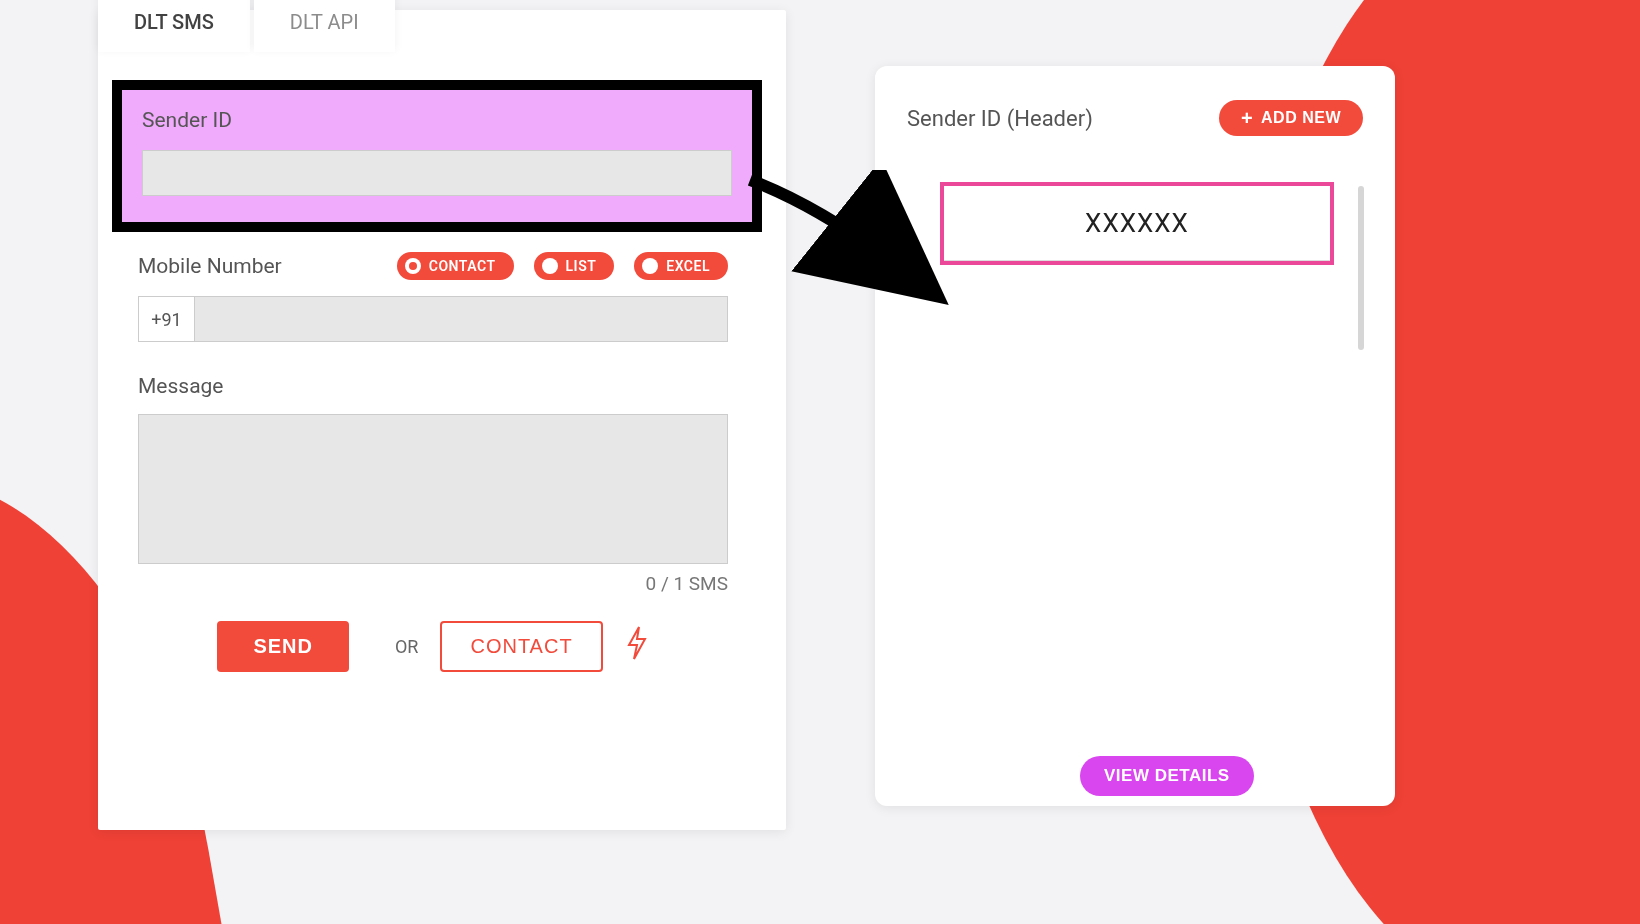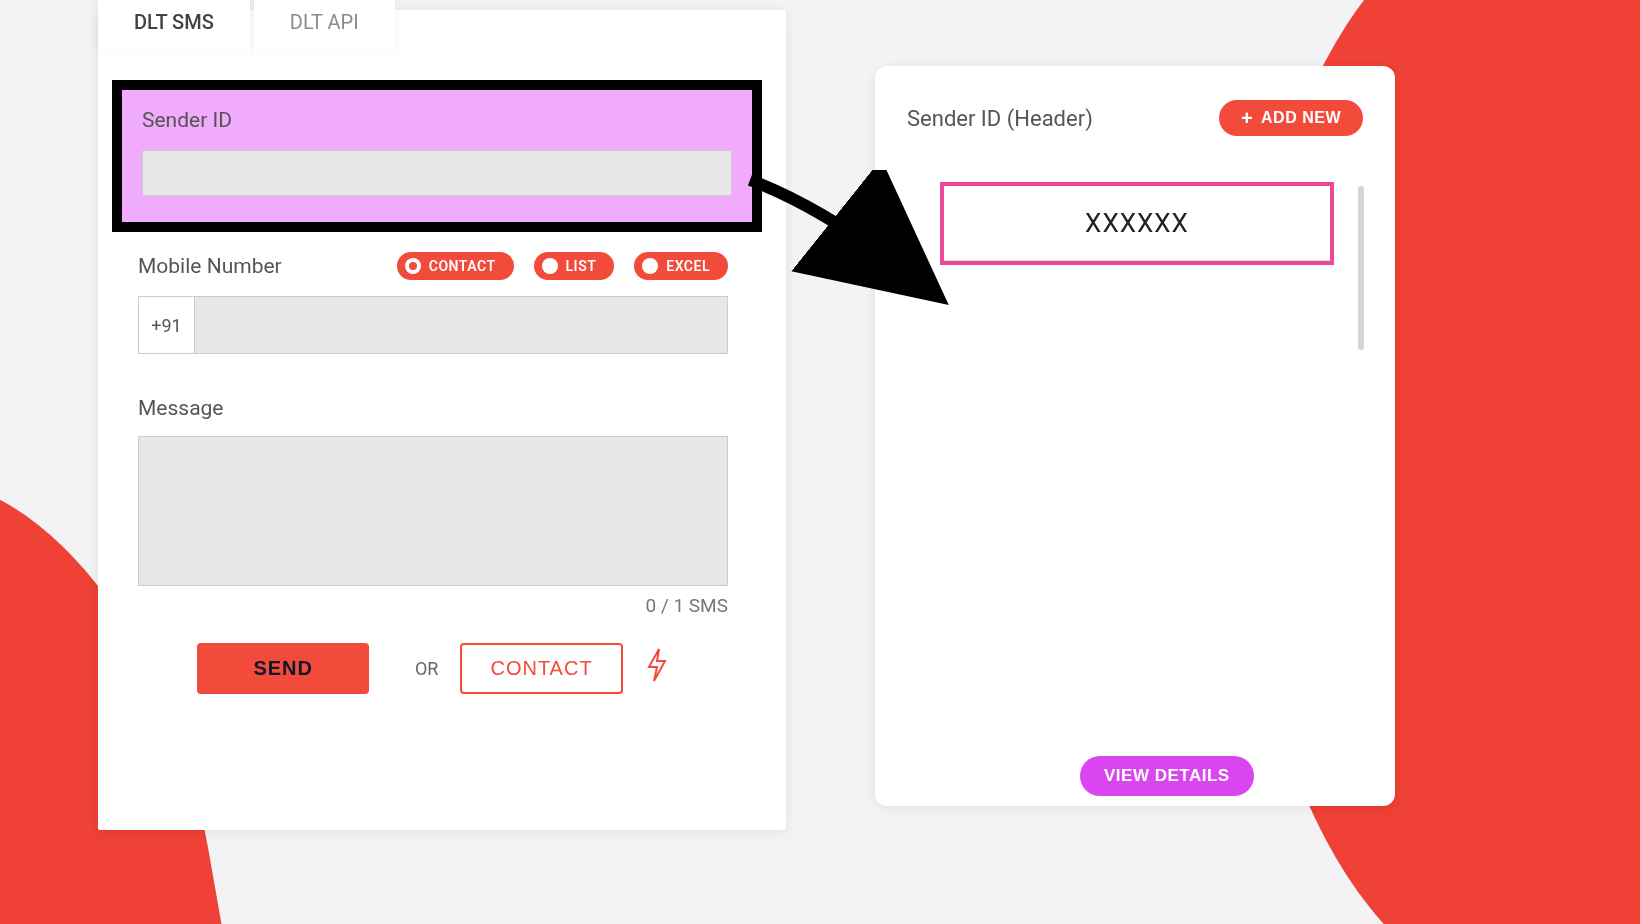--- a/index.html
+++ b/index.html
@@ -133,22 +133,22 @@
       left: 4px;
       top: 4px;
       width: 8px;
       height: 8px;
       border-radius: 50%;
       background: #f24a3b;
     }
     .mobile-input {
       display: flex;
       border: 1px solid #ccc;
-      height: 58px;
-      margin-bottom: 42px;
+      height: 46px;
+      margin-bottom: 32px;
     }
     .prefix {
       background: #fff;
       border-right: 1px solid #ccc;
       width: 56px;
       display: flex;
       align-items: center;
       justify-content: center;
       font-size: 18px;
       color: #555;
@@ -172,24 +172,24 @@
       margin-bottom: 26px;
     }
     .action-row {
       display: flex;
       align-items: center;
       justify-content: center;
       gap: 22px;
     }
     .btn-send {
       background: #f24a3b;
-      color: #0f172a;
+      color: #ffffff;
       border: none;
       border-radius: 4px;
-      padding: 14px 56px;
+      padding: 14px 36px;
       font-size: 20px;
       font-weight: 600;
       letter-spacing: 1px;
       cursor: pointer;
     }
     .or-text {
       font-size: 18px;
       color: #666;
       margin-left: 24px;
     }

